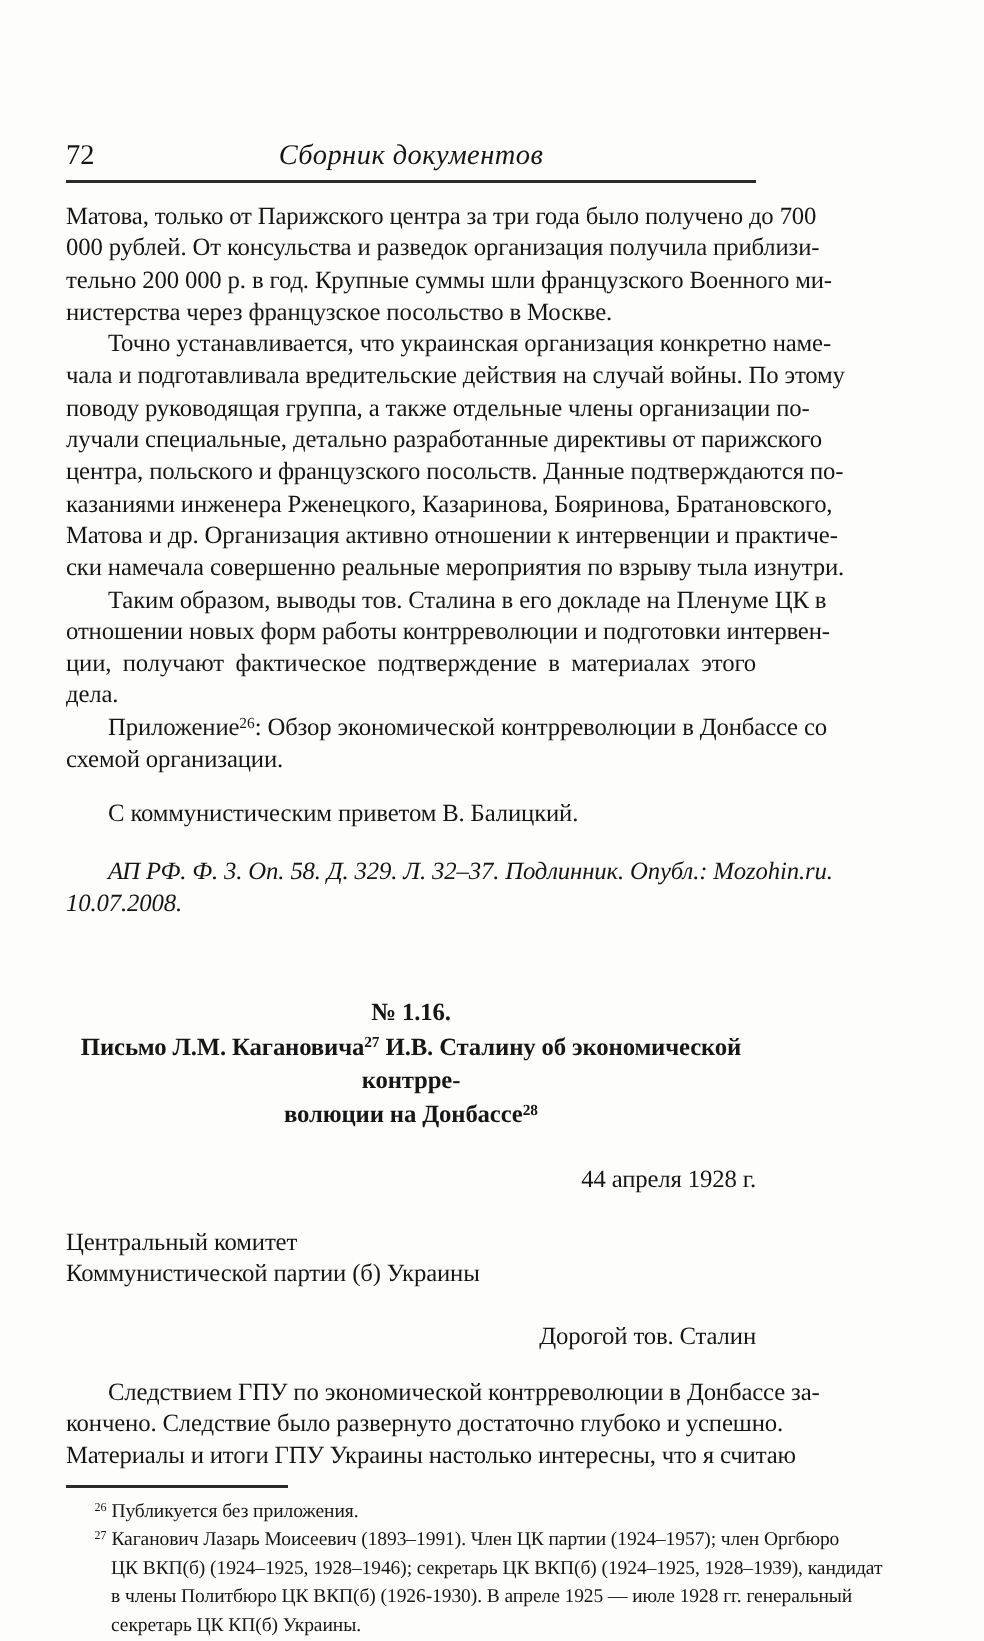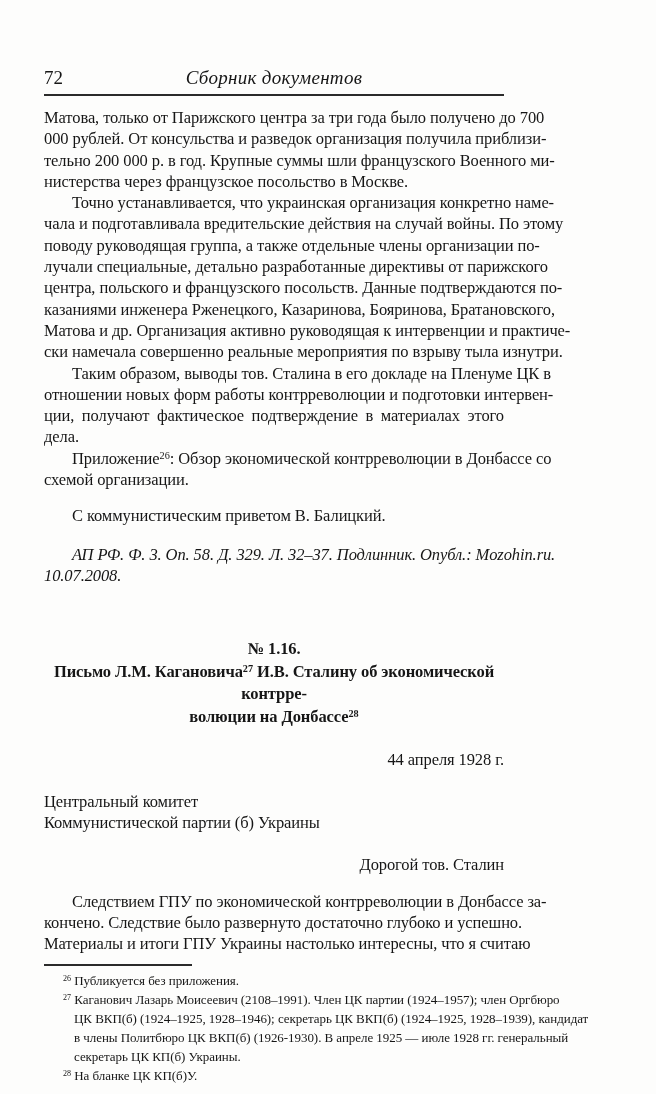--- a/index.html
+++ b/index.html
@@ -12,21 +12,21 @@
     height: 1094px;
     overflow: hidden;
     font-family: "Liberation Serif", "DejaVu Serif", serif;
     color: #161616;
     background: #fdfdfc;
   }
   .page {
     box-sizing: border-box;
     width: 548px;
     height: 1094px;
-    padding: 66px 44px 0 44px;
+    padding: 92px 44px 0 44px;
   }
   
   .running-header {
     position: relative;
     height: 26px;
     font-size: 19px;
     line-height: 24px;
   }
   .page-number {
     position: absolute;
@@ -137,21 +137,21 @@
       <div class="ln last">нистерства через французское посольство в Москве.</div>
     </div>
 
     <div>
       <div class="ln ind">Точно устанавливается, что украинская организация конкретно наме-</div>
       <div class="ln">чала и подготавливала вредительские действия на случай войны. По этому</div>
       <div class="ln">поводу руководящая группа, а также отдельные члены организации по-</div>
       <div class="ln">лучали специальные, детально разработанные директивы от парижского</div>
       <div class="ln">центра, польского и французского посольств. Данные подтверждаются по-</div>
       <div class="ln">казаниями инженера Рженецкого, Казаринова, Бояринова, Братановского,</div>
-      <div class="ln">Матова и др. Организация активно руководящая к интервенции и практиче-</div>
+      <div class="ln">Матова и др. Организация активно отношении к интервенции и практиче-</div>
       <div class="ln">ски намечала совершенно реальные мероприятия по взрыву тыла изнутри.</div>
     </div>
 
     <div>
       <div class="ln ind">Таким образом, выводы тов. Сталина в его докладе на Пленуме ЦК в</div>
       <div class="ln">отношении новых форм работы контрреволюции и подготовки интервен-</div>
       <div class="ln last">ции, получают фактическое подтверждение в материалах этого дела.</div>
     </div>
 
     <div>
@@ -188,21 +188,21 @@
     </div>
 
     <hr class="footnote-separator">
     <div class="footnotes">
 
       <div>
         <div class="fn-line last"><sup>26</sup> <span>Публикуется без приложения.</span></div>
       </div>
 
       <div>
-        <div class="fn-line"><sup>27</sup> <span>Каганович Лазарь Моисеевич (2108–1991). Член ЦК партии (1924–1957); член Оргбюро</span></div>
+        <div class="fn-line"><sup>27</sup> <span>Каганович Лазарь Моисеевич (1893–1991). Член ЦК партии (1924–1957); член Оргбюро</span></div>
         <div class="fn-line fn-cont">ЦК ВКП(б) (1924–1925, 1928–1946); секретарь ЦК ВКП(б) (1924–1925, 1928–1939), кандидат</div>
         <div class="fn-line fn-cont">в члены Политбюро ЦК ВКП(б) (1926-1930). В апреле 1925 — июле 1928 гг. генеральный</div>
         <div class="fn-line fn-cont last">секретарь ЦК КП(б) Украины.</div>
       </div>
 
       <div>
         <div class="fn-line last"><sup>28</sup> <span>На бланке ЦК КП(б)У.</span></div>
       </div>
 
     </div>

